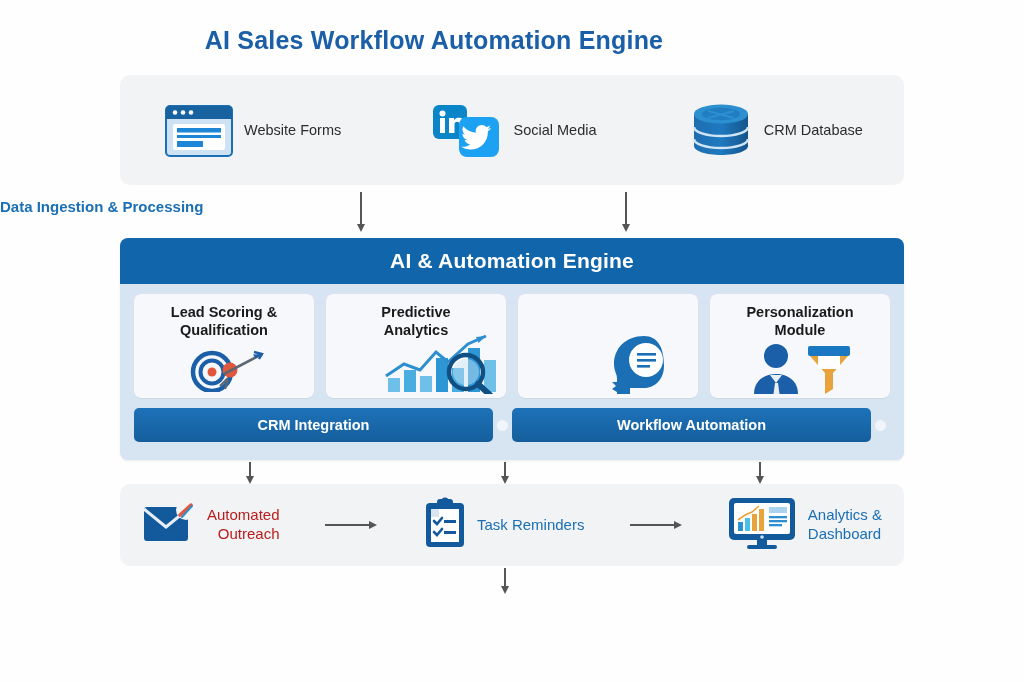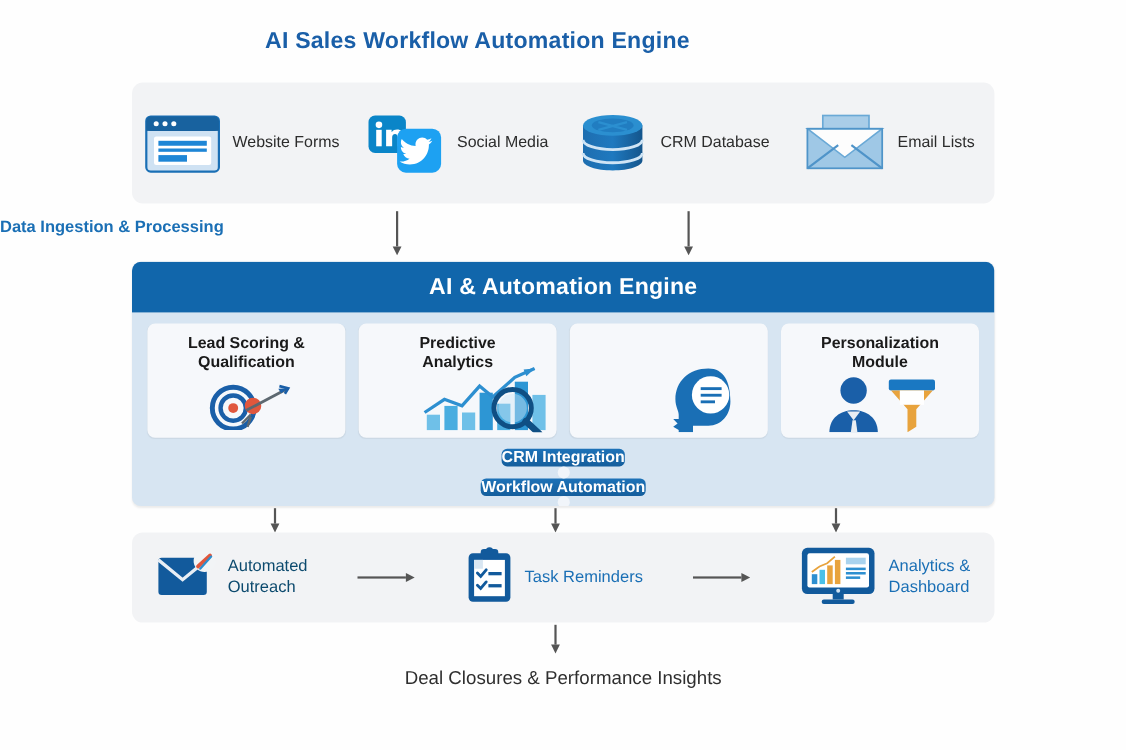--- a/index.html
+++ b/index.html
@@ -9,21 +9,21 @@
     font-family:"Liberation Sans", sans-serif;
     overflow:hidden;
     position:relative;
   }
   .canvas{position:absolute;inset:0;background:#fefefe;}
 
   
   .title{
     position:absolute;left:0;top:26px;width:868px;
     text-align:center;
-    font-size:21px;font-weight:bold;color:#1a5fa8;
+    font-size:25px;font-weight:bold;color:#1a5fa8;
     letter-spacing:.2px;
   }
 
   
   .panel{
     position:absolute;
     background:#f2f3f5;
     border-radius:10px;
   }
 
@@ -62,38 +62,38 @@
   .module{
     flex:1;background:#f6f8fb;border-radius:7px;height:104px;
     position:relative;display:flex;flex-direction:column;align-items:center;
     padding-top:9px;box-sizing:border-box;
     box-shadow:0 1px 1px rgba(0,0,0,.06);
   }
   .module-label{font-size:14.5px;font-weight:bold;color:#1a1a1a;text-align:center;line-height:1.25;}
   .module-ico{position:absolute;bottom:2px;right:10px;}
   .module-ico.center{right:auto;left:50%;transform:translateX(-50%);}
 
-  .pills{display:flex;align-items:center;padding:10px 14px 0 14px;position:relative;flex-direction:column;}
+  .pills{display:flex;align-items:center;padding:10px 14px 0 14px;position:relative;}
   .pill{
     flex:1;height:34px;border-radius:5px;
     background:linear-gradient(180deg,#1d72b8 0%,#155e9c 100%);
     color:#fff;font-size:14.5px;font-weight:bold;
     display:flex;align-items:center;justify-content:center;
   }
   .pill-dot{
     width:11px;height:11px;border-radius:50%;background:#f1f5fa;
     margin:0 4px;flex:0 0 auto;z-index:2;
   }
 
   
   #outputs{left:120px;top:484px;width:784px;height:82px;}
   .out-row{display:flex;height:100%;align-items:center;padding:0 22px;box-sizing:border-box;}
   .out{display:flex;align-items:center;gap:9px;}
   .out-label{font-size:15px;line-height:1.25;}
-  .out-label.dark{color:#0c4a6e;}
+  .out-label.dark{color:#b91c1c;text-align:right;}
   .out-label.blue{color:#1a6fb5;}
   .arrow-h{flex:1;display:flex;align-items:center;justify-content:center;}
   .arrow-h .shaft{height:1.6px;background:#555;width:44px;}
   .arrow-h .head{
     width:0;height:0;
     border-top:4.5px solid transparent;border-bottom:4.5px solid transparent;
     border-left:8px solid #555;
   }
 
   
@@ -162,32 +162,20 @@
             <ellipse cx="37" cy="13" rx="27" ry="9.5" fill="#2b8fd0"></ellipse>
             <ellipse cx="37" cy="13" rx="19" ry="6.2" fill="#1a6fb5" opacity=".55"></ellipse>
             <path d="M24 10 L50 17 M24 17 L50 10" stroke="#2b8fd0" stroke-width="2.2" fill="none"></path>
             <path d="M10 26c0 5 12 9 27 9s27-4 27-9" fill="none" stroke="#cfe4f5" stroke-width="2.6"></path>
             <path d="M10 38c0 5 12 9 27 9s27-4 27-9" fill="none" stroke="#cfe4f5" stroke-width="2.6"></path>
           </svg>
         </div>
         <div class="src-label">CRM Database</div>
       </div>
 
-      <div class="src">
-        <div class="src-ico">
-          <svg width="84" height="58" viewBox="0 0 84 58">
-            <rect x="22" y="4" width="42" height="26" fill="#a9cde8" stroke="#6aa9d6" stroke-width="1.5"></rect>
-            <path d="M8 16h68v36H8z" fill="#9fc8e6"></path>
-            <path d="M8 16h68L42 42z" fill="#fdfdfd" stroke="#6aa9d6" stroke-width="1.4"></path>
-            <path d="M8 52l28-21M76 52L48 31" stroke="#4f94c9" stroke-width="2" fill="none"></path>
-            <rect x="8" y="16" width="68" height="36" fill="none" stroke="#4f94c9" stroke-width="1.6"></rect>
-          </svg>
-        </div>
-        <div class="src-label">Email Lists</div>
-      </div>
 
 
     </div>
   </div>
 
   <div class="ingest-label">Data Ingestion &amp; Processing</div>
 
   <div class="arrow-v" style="left:357px;top:192px;">
     <div class="shaft" style="height:32px;"></div>
       <div class="head"></div>
@@ -376,15 +364,14 @@
       </div>
 
     </div>
   </div>
 
   <div class="arrow-v" style="left:501px;top:568px;">
     <div class="shaft" style="height:18px;"></div>
       <div class="head"></div>
   </div>
 
-  <div class="footer">Deal Closures &amp; Performance Insights</div>
 
 </div>
 
 </body></html>

